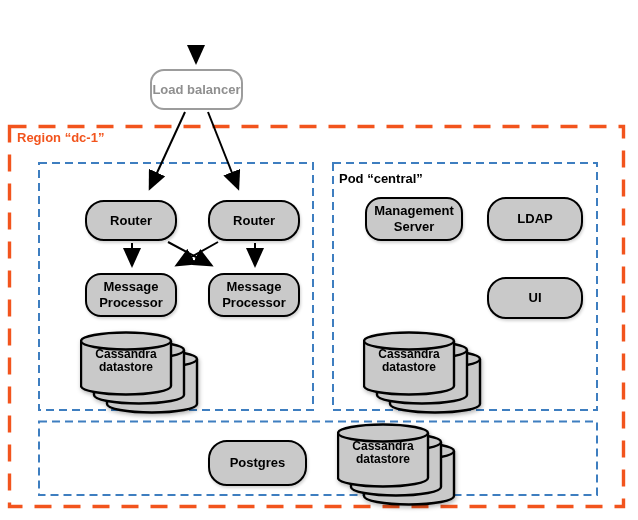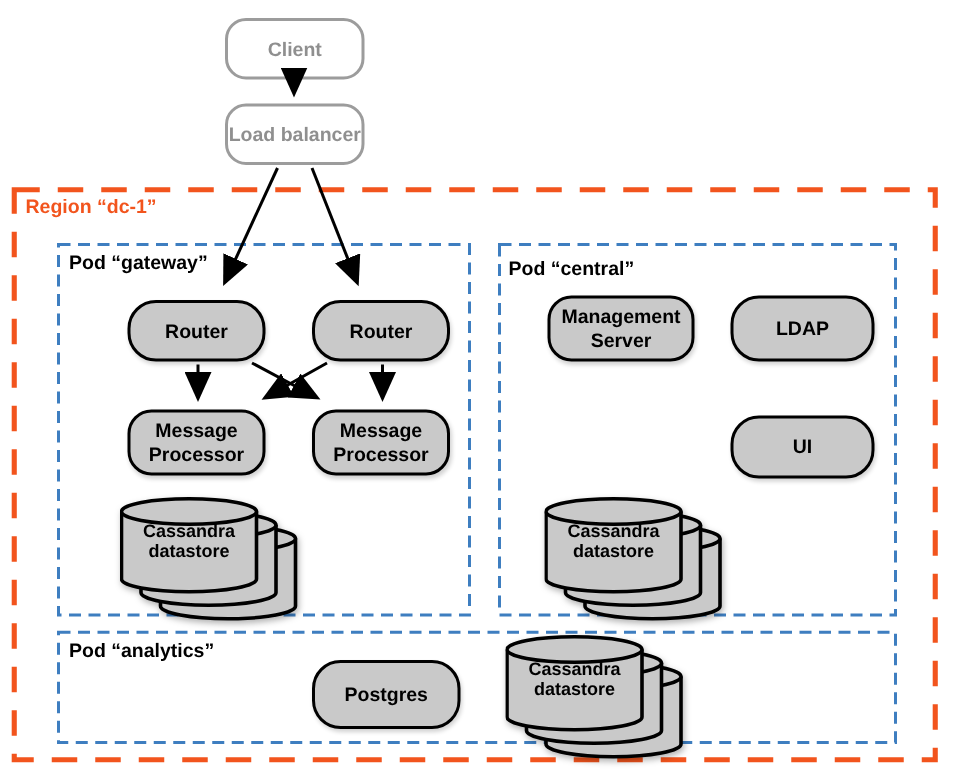--- a/index.html
+++ b/index.html
@@ -49,25 +49,22 @@
 <div class="canvas">
 
   <svg class="layer" width="638" height="520">
     <rect x="9.5" y="126.5" width="614" height="380" fill="none" stroke="#F2541D" stroke-width="3.4" stroke-dasharray="17,12"></rect>
     <rect x="39" y="163" width="274" height="247" fill="none" stroke="#3E7EC0" stroke-width="2" stroke-dasharray="8,5"></rect>
     <rect x="333" y="163" width="264" height="247" fill="none" stroke="#3E7EC0" stroke-width="2" stroke-dasharray="8,5"></rect>
     <rect x="39" y="421.5" width="558" height="73.5" fill="none" stroke="#3E7EC0" stroke-width="2" stroke-dasharray="8,5"></rect>
   </svg>
 
   <div class="region-label" style="left:17px; top:130px;">Region “dc-1”</div>
-  <div class="pod-label" style="left:46px; top:167px;">Pod “gateway”</div>
   <div class="pod-label" style="left:339px; top:171px;">Pod “central”</div>
-  <div class="pod-label" style="left:46px; top:426px;">Pod “analytics”</div>
 
-  <div class="node ext nowrap" style="left:150px; top:12px; width:93px; height:41px;">Client</div>
   <div class="node ext nowrap" style="left:150px; top:69px; width:93px; height:41px;">Load balancer</div>
 
   <div class="node nowrap" style="left:85px; top:200px; width:92px; height:41px;">Router</div>
   <div class="node nowrap" style="left:208px; top:200px; width:92px; height:41px;">Router</div>
   <div class="node" style="left:85px; top:273px; width:92px; height:44px;">Message Processor</div>
   <div class="node" style="left:208px; top:273px; width:92px; height:44px;">Message Processor</div>
 
   <div class="node" style="left:365px; top:197px; width:98px; height:44px;">Management Server</div>
   <div class="node nowrap" style="left:487px; top:197px; width:96px; height:44px;">LDAP</div>
   <div class="node nowrap" style="left:487px; top:277px; width:96px; height:42px;">UI</div>

